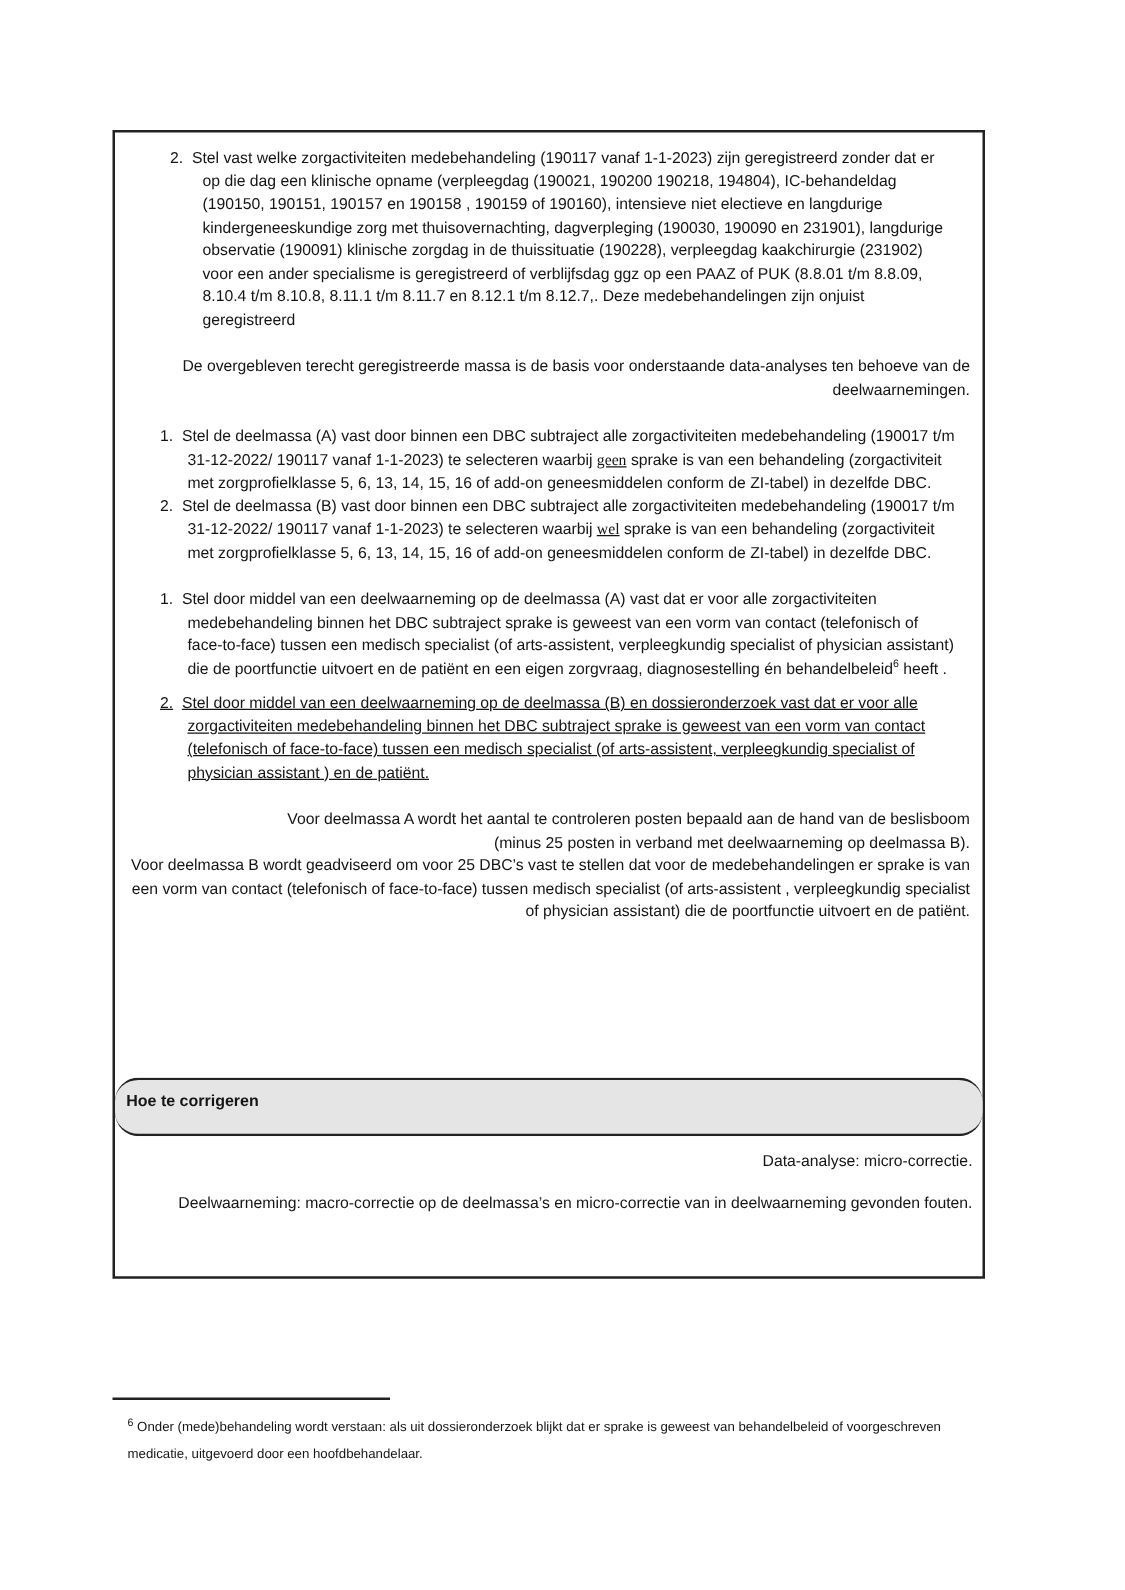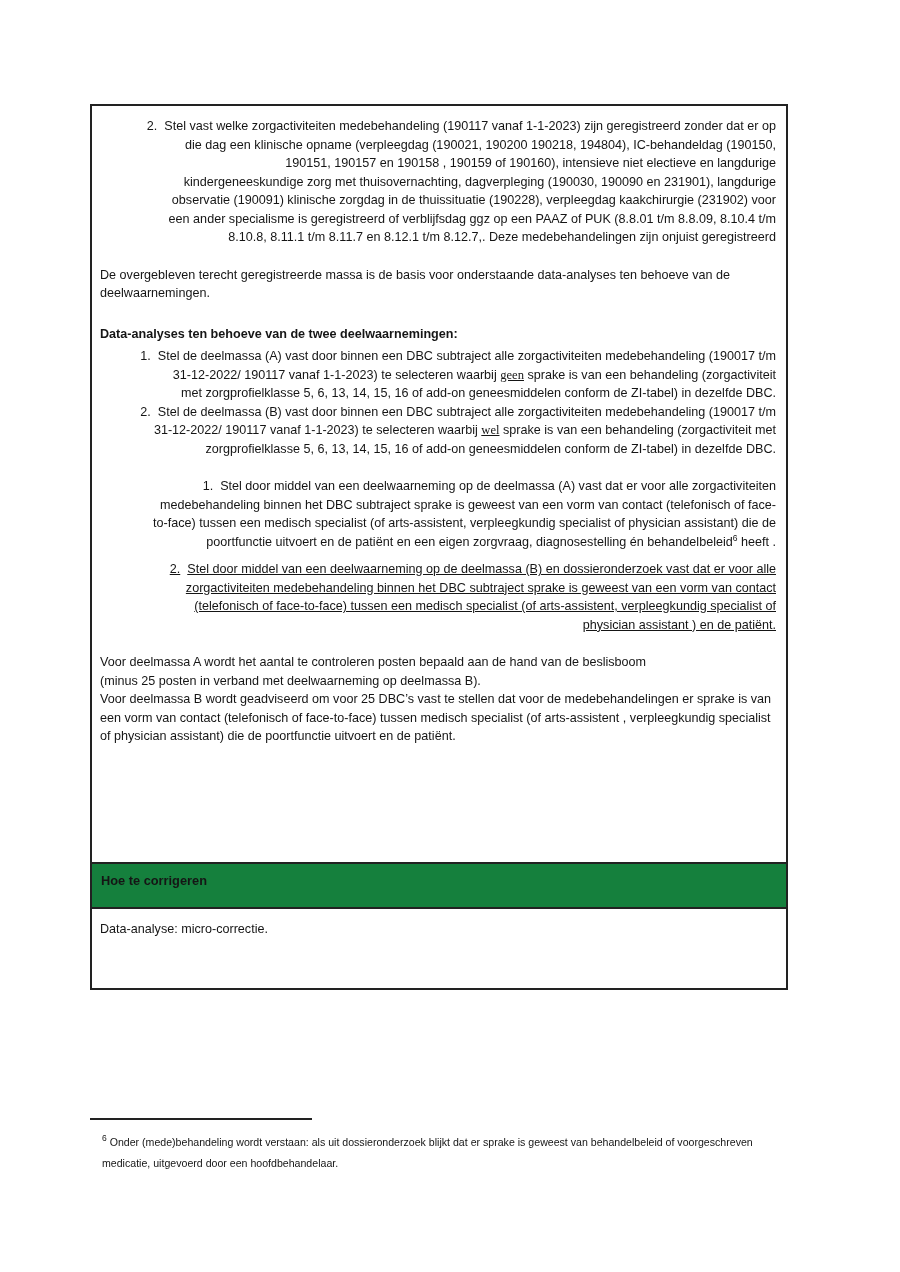--- a/index.html
+++ b/index.html
@@ -18,29 +18,29 @@
     padding:11px 10px 6px 8px;
     font-size:12.6px; line-height:18.5px;
   }
   .hl-row {
     height:47px; box-sizing:border-box;
     border-top:2px solid #222; border-bottom:2px solid #222;
     padding:9px 8px 0 9px;
     font-size:12.8px; font-weight:700;
   }
   .cell-bottom {
-    height:79px; box-sizing:border-box;
+    height:112px; box-sizing:border-box;
     padding:11px 8px 0 8px;
     font-size:12.6px; line-height:18.5px;
   }
-  .para { margin:0 0 19px 0; }
+  .para { margin:0 0 19px 0;text-align:right; }
   .para:last-child { margin-bottom:0; }
   .h-bold { font-weight:700; margin:0 0 4px 0; }
   .h-bold-gap { font-weight:700; margin:22px 0 4px 0; }
-  .list { margin:0 0 19px 0;text-align:right; }
+  .list { margin:0 12px 19px 0; }
   .li { padding-left:50px; text-indent:-22px; }
   .list-a .li { padding-left:62px; text-indent:-26px; }
   .list-c .li + .li { margin-top:9px;text-decoration:underline; }
   .num { margin-right:7px; }
   .u { text-decoration:underline;font-family:Liberation Serif, serif; }
   .sup { vertical-align:super; font-size:8.5px; line-height:0; }
   .footnote {
     position:absolute; left:90px; top:1118px; width:700px;
     font-size:10.6px; line-height:20.5px;
   }
@@ -52,42 +52,42 @@
 <div class="doc-box">
 
   <div class="cell-main">
 
     <div class="list list-a">
         <div class="li"><span class="num">2.</span><span><span>Stel vast welke zorgactiviteiten medebehandeling (190117 vanaf 1-1-2023) zijn geregistreerd zonder dat er op die dag een klinische opname (verpleegdag (190021, 190200 190218, 194804), IC-behandeldag (190150, 190151, 190157 en 190158 , 190159 of 190160), intensieve niet electieve en langdurige kindergeneeskundige zorg met thuisovernachting, dagverpleging (190030, 190090 en 231901), langdurige observatie (190091)  klinische zorgdag in de thuissituatie (190228), verpleegdag kaakchirurgie (231902) voor een ander specialisme is geregistreerd of verblijfsdag ggz op een PAAZ of PUK (8.8.01 t/m 8.8.09, 8.10.4 t/m 8.10.8, 8.11.1 t/m 8.11.7 en 8.12.1 t/m 8.12.7,. Deze medebehandelingen zijn onjuist geregistreerd</span></span></div>
       </div>
 
     <p class="para">De overgebleven terecht geregistreerde massa is de basis voor onderstaande data-analyses ten behoeve van de deelwaarnemingen.</p>
 
-    <p class="h-bold-gap">Data-analyses ten behoeve van de twee deelwaarnemingen:</p>
 
     <div class="list list-b">
         <div class="li"><span class="num">1.</span><span><span>Stel de deelmassa (A) vast door binnen een DBC subtraject alle zorgactiviteiten medebehandeling (190017 t/m 31-12-2022/ 190117 vanaf 1-1-2023) te selecteren waarbij </span><span class="u">geen</span><span> sprake is van een behandeling (zorgactiviteit met zorgprofielklasse 5, 6, 13, 14, 15, 16 of add-on geneesmiddelen conform de ZI-tabel) in dezelfde DBC.</span></span></div>
         <div class="li"><span class="num">2.</span><span><span>Stel de deelmassa (B) vast door binnen een DBC subtraject alle zorgactiviteiten medebehandeling (190017 t/m 31-12-2022/ 190117 vanaf 1-1-2023) te selecteren waarbij </span><span class="u">wel</span><span> sprake is van een behandeling (zorgactiviteit met zorgprofielklasse 5, 6, 13, 14, 15, 16 of add-on geneesmiddelen conform de ZI-tabel) in dezelfde DBC.</span></span></div>
       </div>
 
 
     <div class="list list-c">
         <div class="li"><span class="num">1.</span><span><span>Stel door middel van een deelwaarneming op de deelmassa (A) vast dat er voor alle zorgactiviteiten medebehandeling binnen het DBC subtraject sprake is geweest van een vorm van contact (telefonisch of face-to-face) tussen een medisch specialist (of arts-assistent, verpleegkundig specialist of physician assistant) die de poortfunctie uitvoert en de patiënt en een eigen zorgvraag, diagnosestelling én behandelbeleid</span><span class="sup">6</span><span> heeft .</span></span></div>
         <div class="li"><span class="num">2.</span><span><span>Stel door middel van een deelwaarneming op de deelmassa (B) en dossieronderzoek vast dat er voor alle  zorgactiviteiten medebehandeling binnen het DBC subtraject sprake is geweest van een  vorm van contact (telefonisch of face-to-face) tussen een medisch specialist (of arts-assistent, verpleegkundig specialist of physician assistant ) en de patiënt.</span></span></div>
       </div>
 
     <p class="para"><span>Voor deelmassa A wordt het aantal te controleren posten bepaald aan de hand van de beslisboom</span><br><span>(minus 25 posten in verband met deelwaarneming op deelmassa B).</span><br><span>Voor deelmassa B wordt geadviseerd om voor 25 DBC’s vast te stellen dat voor de medebehandelingen er sprake is van een vorm van contact (telefonisch of face-to-face) tussen medisch specialist (of arts-assistent , verpleegkundig specialist of physician assistant) die de poortfunctie uitvoert en de patiënt.</span></p>
   </div>
 
-  <div class="hl-row" style="background-color: #15803d;">
+  <div class="hl-row" style="background-color: #e5e5e5; border-radius: 19px;">
     <span>Hoe te corrigeren</span>
   </div>
 
   <div class="cell-bottom">
     <p class="para" style="margin-bottom:14px">Data-analyse: micro-correctie.</p>
+    <p class="para">Deelwaarneming: macro-correctie op de deelmassa’s en micro-correctie van in deelwaarneming gevonden fouten.</p>
   </div>
 
 </div>
 
 <div class="footnote">
   <div class="fn-rule"></div>
   <p style="margin:12px"><span class="sup">6</span><span> Onder (mede)behandeling wordt verstaan: als uit dossieronderzoek blijkt dat er sprake is geweest van behandelbeleid of voorgeschreven medicatie, uitgevoerd door een hoofdbehandelaar.</span></p>
 </div>
 
 </body></html>

